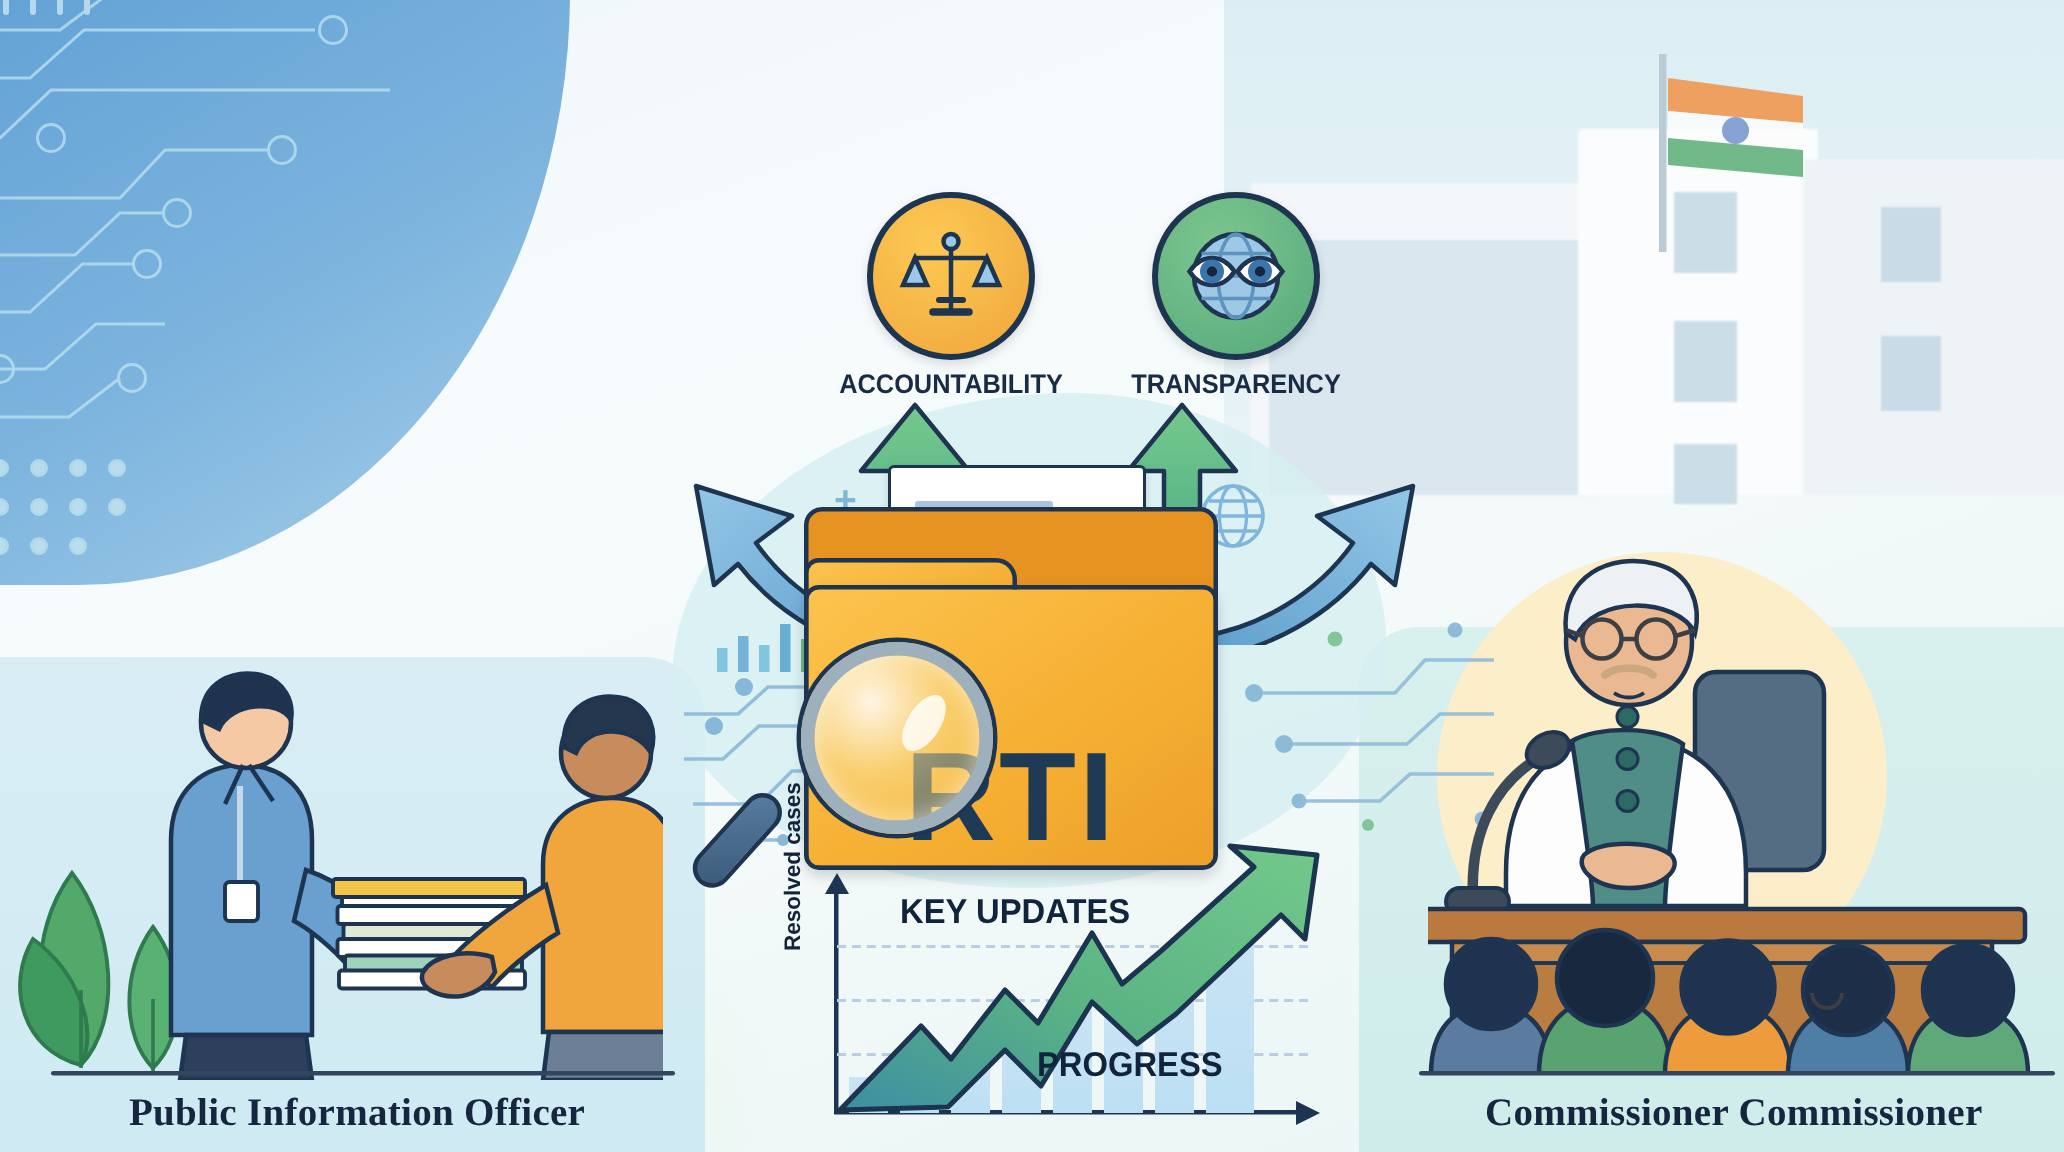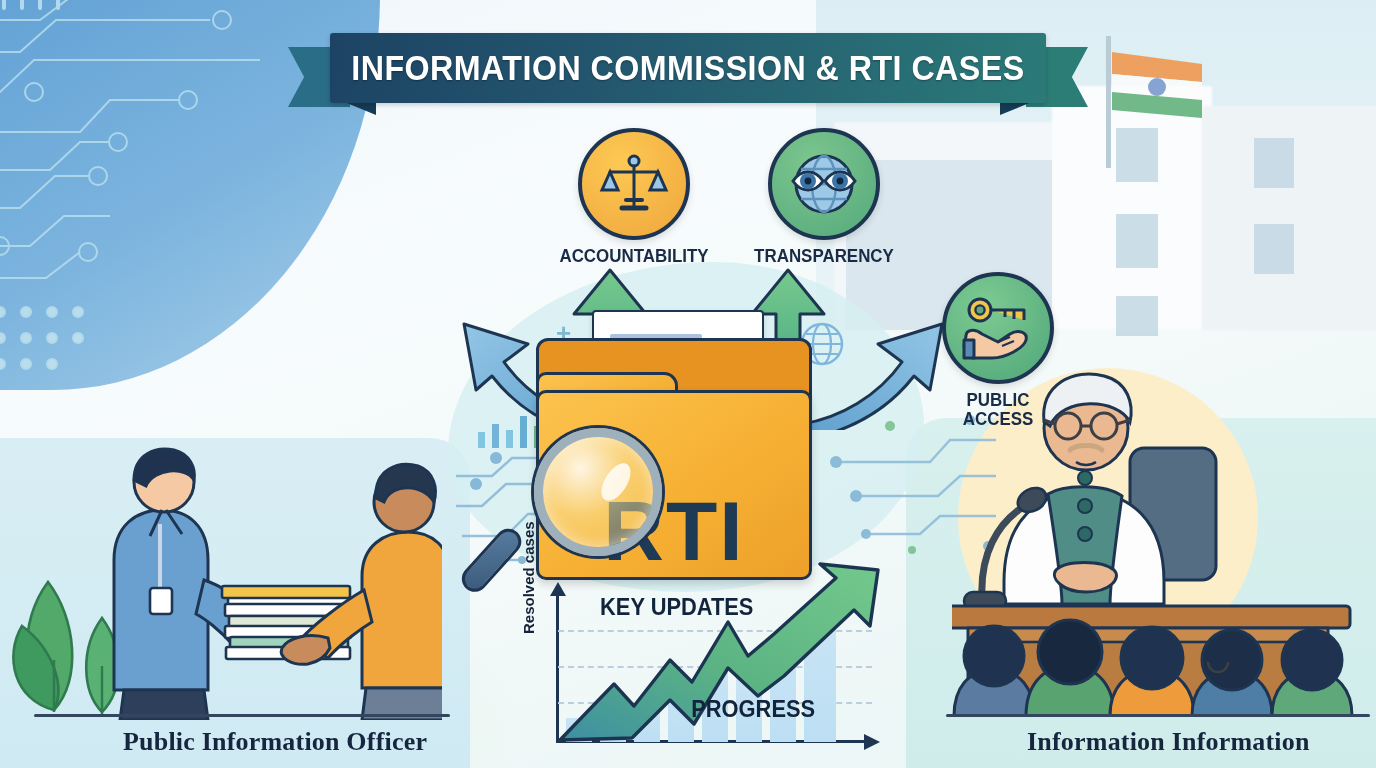--- a/index.html
+++ b/index.html
@@ -100,21 +100,21 @@
      font-family:"Liberation Sans","DejaVu Sans",sans-serif;}
   .gridline{position:absolute;left:36px;right:8px;border-top:2px dashed #b9cfe0;}
   .bar{position:absolute;bottom:14px;background:linear-gradient(180deg,#c9e4f5 0%,#bcdff3 100%);}
   .chart-cap{position:absolute;color:#12243c;font-weight:bold;
      font-family:"Liberation Sans Narrow","Liberation Sans",sans-serif;transform:scaleX(.95);}
   .cap-key{left:74px;top:6px;font-size:23px;}
   .cap-prog{left:166px;top:108px;font-size:23px;}
 
   
   .scene-label{position:absolute;color:#16263f;font-size:26px;font-weight:bold;
-     font-family:"Liberation Serif","Liberation Sans",serif;letter-spacing:.2px;margin-left:37px;}
+     font-family:"Liberation Serif","Liberation Sans",serif;letter-spacing:.2px;}
   .baseline{position:absolute;height:3px;background:#33465e;border-radius:2px;}
   .bubble{position:absolute;left:186px;top:420px;width:180px;height:82px;background:#fff;
      border:3px solid #1e3552;border-radius:42px;box-shadow:0 3px 7px rgba(0,0,0,.13);
      display:flex;flex-direction:column;align-items:center;justify-content:center;}
   .bubble:after{content:"";position:absolute;left:34px;bottom:-21px;width:0;height:0;
      border-left:20px solid transparent;border-right:10px solid transparent;
      border-top:22px solid #1e3552;}
   .bubble:before{content:"";position:absolute;left:38px;bottom:-15px;width:0;height:0;
      border-left:15px solid transparent;border-right:8px solid transparent;
      border-top:17px solid #fff;z-index:2;}
@@ -242,29 +242,20 @@
     </g>
   </svg>
   <div class="tag-float" style="left:556px;top:318px;">+</div>
 
   <svg style="position:absolute;left:798px;top:320px;width:48px;height:48px;">
     <circle cx="24" cy="24" r="20" fill="none" stroke="#7fb6dc" stroke-width="2.4"></circle>
     <ellipse cx="24" cy="24" rx="9" ry="20" fill="none" stroke="#7fb6dc" stroke-width="2.2"></ellipse>
     <path d="M4 24 H44 M8 14 H40 M8 34 H40" stroke="#7fb6dc" stroke-width="2.2" fill="none"></path>
   </svg>
 
-  <div class="ribbon-wrap">
-    <div class="ribbon-tail tail-l"></div>
-    <div class="ribbon-tail tail-r"></div>
-    <div class="tail-fold fold-l"></div>
-    <div class="tail-fold fold-r"></div>
-    <div class="ribbon">
-      <span class="ribbon-title">INFORMATION COMMISSION &amp; RTI CASES</span>
-    </div>
-  </div>
 
   <svg class="arrow" style="left:560px;top:262px;width:120px;height:110px;">
     <path d="M62 108 L62 52 L86 52 L50 8 L14 52 L38 52 L38 108 Z" fill="url(#ga1)" stroke="#1e3552" stroke-width="3" stroke-linejoin="round"></path>
     <defs>
         <linearGradient id="ga1" x1="0" y1="1" x2="0" y2="0">
       <stop offset="0" stop-color="#4fae86"></stop>
           <stop offset="1" stop-color="#76c98c"></stop>
         </linearGradient>
       </defs>
   </svg>
@@ -326,38 +317,20 @@
           <path d="M60 24 L52 42 H68 Z" fill="#9cc8e8"></path>
           <path d="M24 60 H48" stroke-width="5"></path>
           <path d="M28 52 H44" stroke-width="4"></path>
         </g>
       </svg>
     </div>
     <div class="cap">ACCOUNTABILITY</div>
   </div>
 
 
-  <div class="badge" style="left:912px;top:272px;width:172px;">
-    <div class="disc d-green2">
-      <svg width="80" height="76" viewBox="0 0 80 76">
-        <g stroke="#1e3552" stroke-width="3" stroke-linejoin="round">
-          <circle cx="22" cy="20" r="11" fill="#f3c44a"></circle>
-          <circle cx="22" cy="20" r="4.6" fill="#5faa7d" stroke-width="2.4"></circle>
-          <path d="M33 20 H66 V30 M56 20 V29 M47 20 V27" fill="#f3c44a"></path>
-          <path d="M8 46 C8 40 16 38 24 44 L40 52 L52 44 C60 39 70 42 68 50 C66 58 48 68 34 68 L16 68 C10 68 6 62 6 56 Z" fill="#f6c9a5"></path>
-          <path d="M6 50 H16 V68 H6 Z" fill="#5d89b5" stroke-width="3"></path>
-          <path d="M40 52 L52 47 M44 56 L56 51" stroke-width="2.2" fill="none"></path>
-        </g>
-      </svg>
-    </div>
-    <div class="cap">
-      <div>PUBLIC</div>
-      <div>ACCESS</div>
-    </div>
-  </div>
 
   <div class="doc-sheet">
     <div class="ln" style="top:22px;width:92px;"></div>
     <div class="ln" style="top:42px;width:134px;"></div>
     <div class="ln" style="top:58px;width:134px;"></div>
     <div class="ln" style="top:74px;width:118px;"></div>
     <div class="ln" style="top:90px;width:100px;"></div>
   </div>
   <div class="folder">
     <div class="folder-back"></div>
@@ -500,15 +473,15 @@
       <circle cx="200" cy="288" r="31" fill="#1f3350" stroke="#1e3552" stroke-width="3"></circle>
       <path d="M240 346 C240 320 254 302 280 302 C306 302 320 320 320 346 Z" fill="#4e7ea6" stroke="#1e3552" stroke-width="3"></path>
       <circle cx="280" cy="290" r="30" fill="#1c2e48" stroke="#1e3552" stroke-width="3"></circle>
       <path d="M256 292 a10 10 0 1 0 20 0" fill="none" stroke="#3d3f44" stroke-width="2.6"></path>
       <path d="M320 346 C320 320 334 302 360 302 C386 302 400 320 400 346 Z" fill="#5ea87a" stroke="#1e3552" stroke-width="3"></path>
       <circle cx="360" cy="290" r="30" fill="#1f3350" stroke="#1e3552" stroke-width="3"></circle>
     </g>
   </svg>
 
   <div class="baseline" style="left:946px;top:714px;width:424px;"></div>
-  <div class="scene-label" style="left:990px;top:727px;">Information Information</div>
+  <div class="scene-label" style="left:990px;top:727px;">Commissioner Commissioner</div>
 
 </div>
 
 </body></html>

